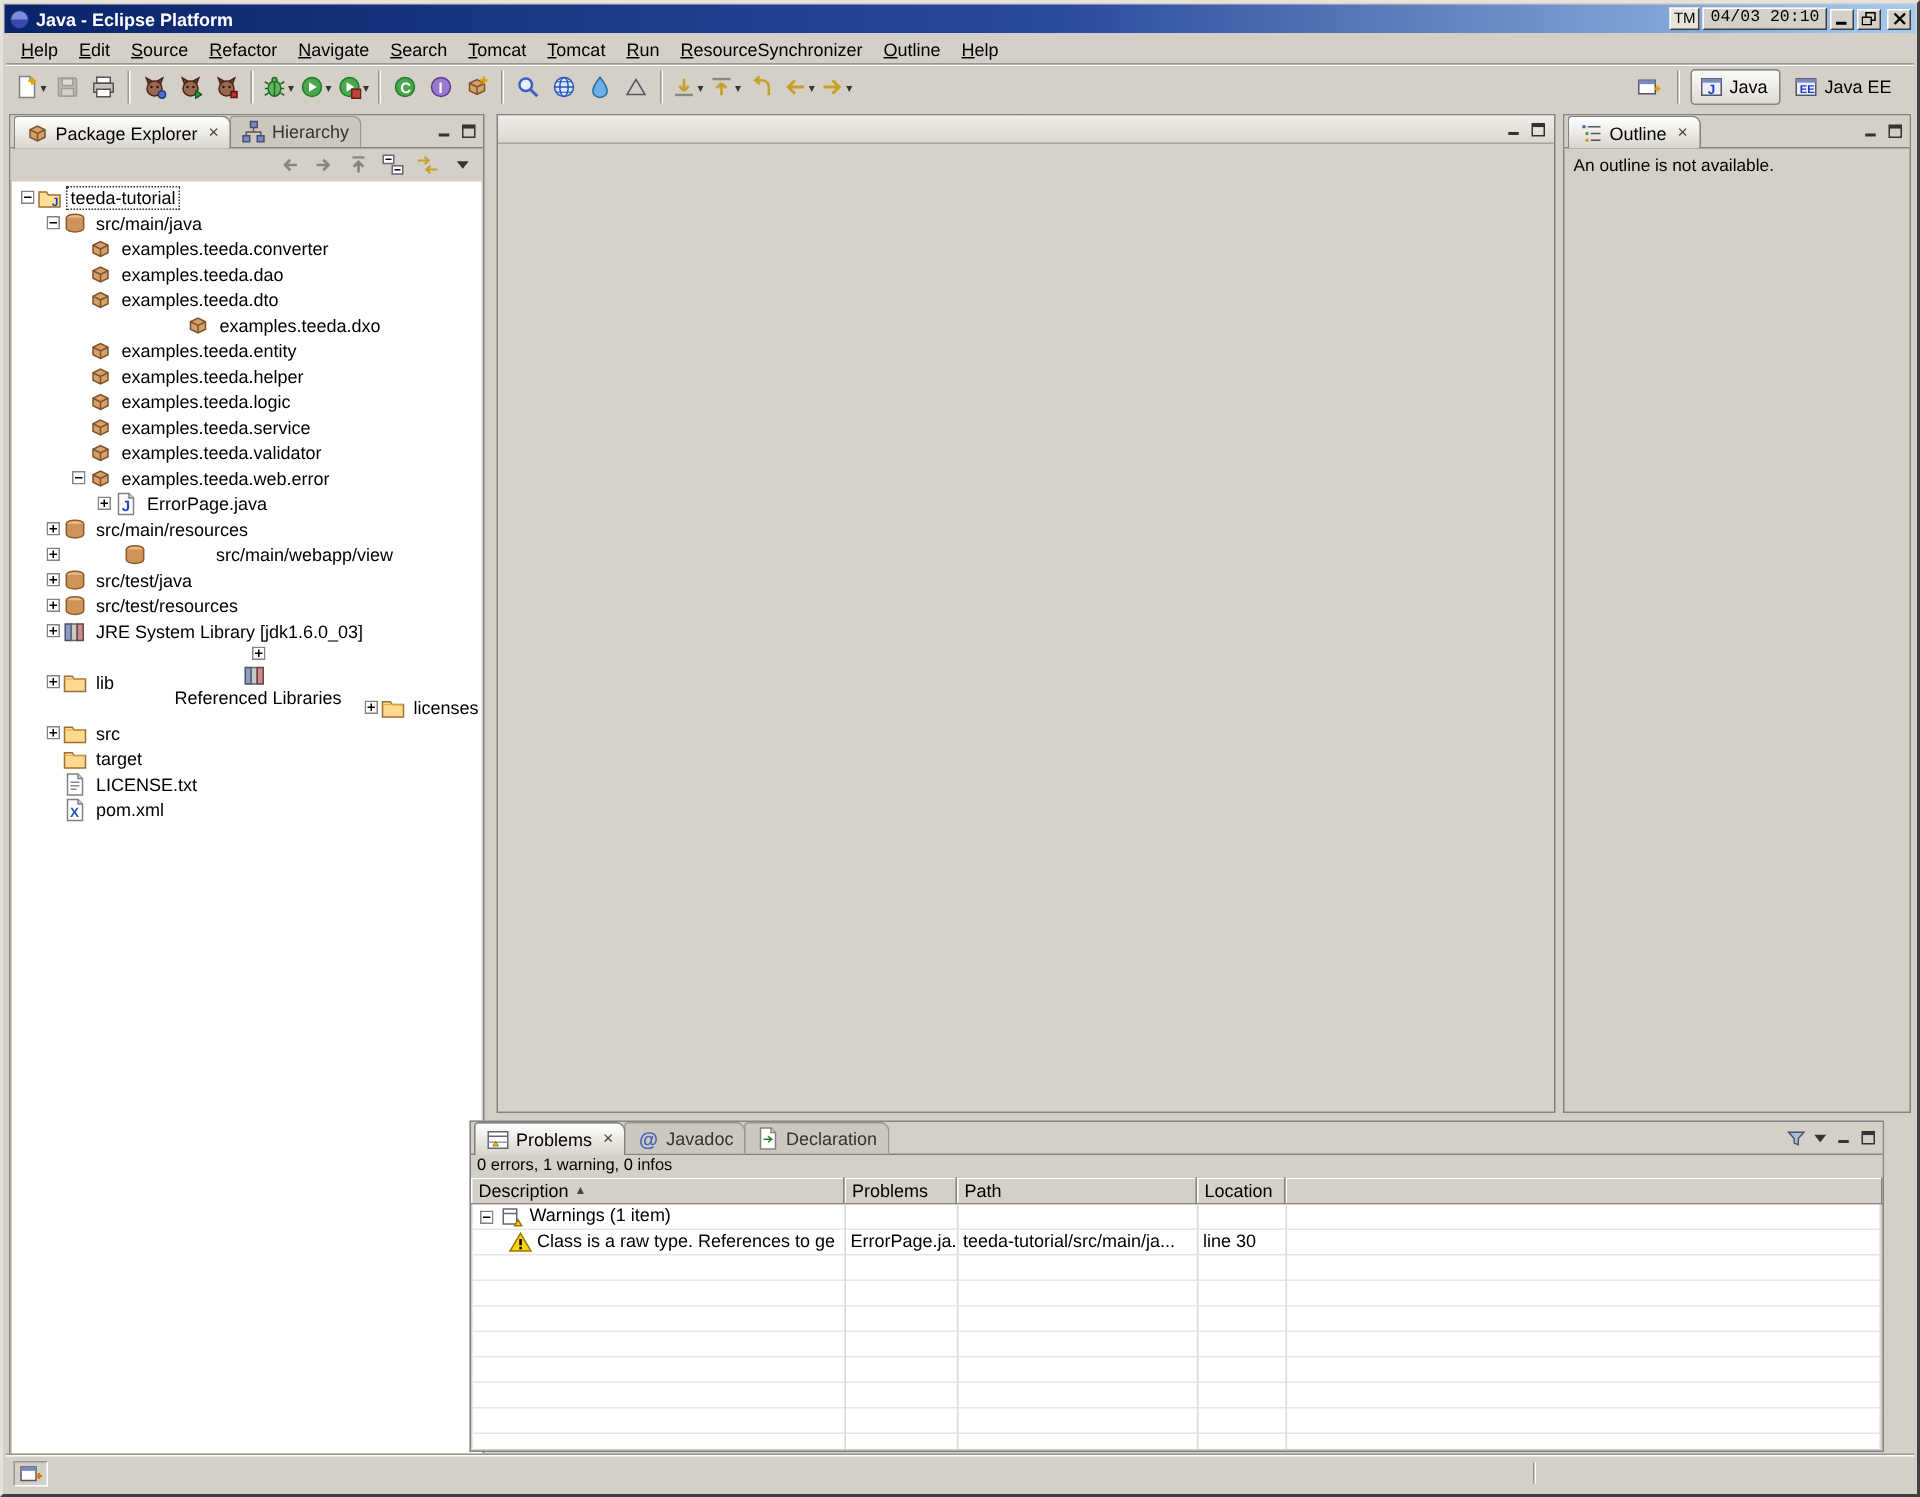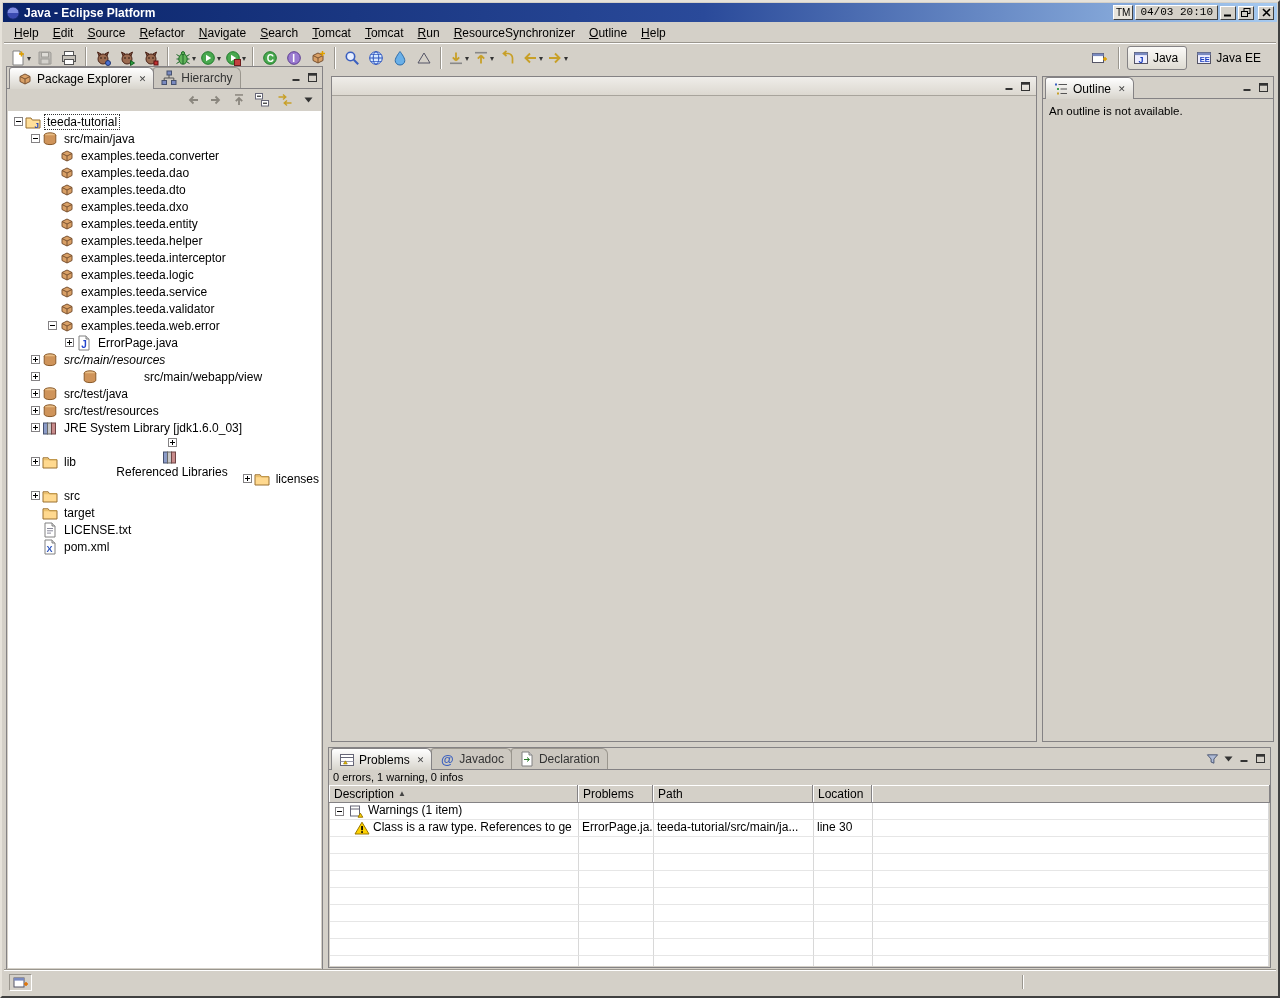--- a/index.html
+++ b/index.html
@@ -29,23 +29,23 @@
   .tbtn .dd{font-size:8px;color:#333;margin-left:1px}
   .tbtn.disabled{opacity:.4;filter:grayscale(1)}
   .tsep{width:2px;height:22px;border-left:1px solid #9a968e;border-right:1px solid #fff;margin:0 4px}
   .persp{margin-left:auto;display:flex;align-items:center;gap:3px;padding-right:2px}
   .pbtn{display:inline-flex;align-items:center;gap:4px;padding:3px 8px 3px 5px;font-size:12px;border:1px solid transparent;border-radius:3px}
   .pbtn.active{border-color:#848284;background:linear-gradient(#fbfaf8,#dedbd2)}
   .picon{display:inline-flex;width:16px;height:16px}
 
   
   .panel{position:absolute;background:#d4d0c8;border:1px solid #848284}
-  .pkgpanel{left:4px;top:64px;width:317px;height:904px}
+  .pkgpanel{left:4px;top:74px;width:317px;height:904px}
   .outlinepanel{left:1040px;top:74px;width:232px;height:666px}
-  .probpanel{left:326px;top:745px;width:943px;height:221px}
+  .probpanel{left:311px;top:745px;width:943px;height:221px}
   .editorarea{position:absolute;left:329px;top:74px;width:706px;height:666px;border:1px solid #848284;background:#d6d2ca}
   .edstrip{height:19px;border-bottom:1px solid #a8a49c;background:linear-gradient(#efede9,#dcd8d0);display:flex;justify-content:flex-end;align-items:center;padding:0 4px;gap:3px}
 
   .tabstrip{height:22px;display:flex;align-items:flex-end;border-bottom:1px solid #848284;background:#d4d0c8;position:relative;padding-left:2px}
   .vtab{display:inline-flex;align-items:center;gap:4px;height:21px;padding:0 7px;border:1px solid #9a968e;border-bottom:none;border-radius:3px 6px 0 0;background:#ccc8c0;font-size:12px;color:#333;margin-right:-1px;position:relative;white-space:nowrap}
   .vtab.active{background:linear-gradient(#ffffff,#d8d5cd);border-color:#848284;color:#000;z-index:2;margin-bottom:-1px;height:22px}
   .ticon{display:inline-flex;width:16px;height:16px}
   .tclose{font-size:9px;font-weight:bold;color:#444;margin-left:3px;cursor:default}
   .panelbtns{position:absolute;right:3px;top:4px;display:flex;gap:3px;align-items:center}
   .pb{display:inline-flex;width:13px;height:13px;align-items:center;justify-content:center;cursor:default}
@@ -490,59 +490,49 @@
         <div class="trow" style="padding-left: 38px;">
           <span class="expander"></span>
           <span class="nicon">
             <svg width="16" height="16" viewBox="0 0 16 16">
               <path d="M3 5.5L8 3l5 2.5v5L8 13l-5-2.5z" fill="#d9a066" stroke="#7a5230"></path>
               <path d="M3 5.5L8 8l5-2.5M8 8v5" fill="none" stroke="#7a5230"></path>
             </svg>
           </span>
           <span class="tlbl">examples.teeda.dto</span>
         </div>
+        <div class="trow" style="padding-left: 38px; justify-content: center;">
+          <span class="expander"></span>
+          <span class="nicon">
+            <svg width="16" height="16" viewBox="0 0 16 16">
+              <path d="M3 5.5L8 3l5 2.5v5L8 13l-5-2.5z" fill="#d9a066" stroke="#7a5230"></path>
+              <path d="M3 5.5L8 8l5-2.5M8 8v5" fill="none" stroke="#7a5230"></path>
+            </svg>
+          </span>
+          <span class="tlbl">examples.teeda.dxo</span>
+        </div>
         <div class="trow" style="padding-left: 38px;">
           <span class="expander"></span>
           <span class="nicon">
             <svg width="16" height="16" viewBox="0 0 16 16">
               <path d="M3 5.5L8 3l5 2.5v5L8 13l-5-2.5z" fill="#d9a066" stroke="#7a5230"></path>
               <path d="M3 5.5L8 8l5-2.5M8 8v5" fill="none" stroke="#7a5230"></path>
             </svg>
           </span>
-          <span class="tlbl">examples.teeda.dxo</span>
+          <span class="tlbl">examples.teeda.entity</span>
         </div>
         <div class="trow" style="padding-left: 38px;">
           <span class="expander"></span>
           <span class="nicon">
             <svg width="16" height="16" viewBox="0 0 16 16">
               <path d="M3 5.5L8 3l5 2.5v5L8 13l-5-2.5z" fill="#d9a066" stroke="#7a5230"></path>
               <path d="M3 5.5L8 8l5-2.5M8 8v5" fill="none" stroke="#7a5230"></path>
             </svg>
           </span>
-          <span class="tlbl">examples.teeda.entity</span>
-        </div>
-        <div class="trow" style="padding-left: 38px;">
-          <span class="expander"></span>
-          <span class="nicon">
-            <svg width="16" height="16" viewBox="0 0 16 16">
-              <path d="M3 5.5L8 3l5 2.5v5L8 13l-5-2.5z" fill="#d9a066" stroke="#7a5230"></path>
-              <path d="M3 5.5L8 8l5-2.5M8 8v5" fill="none" stroke="#7a5230"></path>
-            </svg>
-          </span>
           <span class="tlbl">examples.teeda.helper</span>
-        </div>
-        <div class="trow" style="padding-left: 38px;">
-          <span class="expander"></span>
-          <span class="nicon">
-            <svg width="16" height="16" viewBox="0 0 16 16">
-              <path d="M3 5.5L8 3l5 2.5v5L8 13l-5-2.5z" fill="#d9a066" stroke="#7a5230"></path>
-              <path d="M3 5.5L8 8l5-2.5M8 8v5" fill="none" stroke="#7a5230"></path>
-            </svg>
-          </span>
-          <span class="tlbl">examples.teeda.interceptor</span>
         </div>
         <div class="trow" style="padding-left: 38px;">
           <span class="expander"></span>
           <span class="nicon">
             <svg width="16" height="16" viewBox="0 0 16 16">
               <path d="M3 5.5L8 3l5 2.5v5L8 13l-5-2.5z" fill="#d9a066" stroke="#7a5230"></path>
               <path d="M3 5.5L8 8l5-2.5M8 8v5" fill="none" stroke="#7a5230"></path>
             </svg>
           </span>
           <span class="tlbl">examples.teeda.logic</span>
@@ -592,21 +582,21 @@
           </span>
           <span class="nicon">
             <svg width="16" height="16" viewBox="0 0 16 16">
               <path d="M3 1h7l3 3v11H3z" fill="#fff" stroke="#808080"></path>
               <path d="M10 1v3h3" fill="#d8d8d8" stroke="#808080"></path>
               <text x="5.2" y="12.5" font-size="10" font-weight="bold" fill="#2244cc">J</text>
             </svg>
           </span>
           <span class="tlbl">ErrorPage.java</span>
         </div>
-        <div class="trow" style="padding-left: 21px; font-style: italic;">
+        <div class="trow" style="padding-left: 21px;">
           <span class="expander">
             <svg width="9" height="9">
               <rect x="0.5" y="0.5" width="8" height="8" fill="#fff" stroke="#848284"></rect>
               <line x1="2" y1="4.5" x2="7" y2="4.5" stroke="#000"></line>
               <line x1="4.5" y1="2" x2="4.5" y2="7" stroke="#000"></line>
             </svg>
           </span>
           <span class="nicon">
             <svg width="16" height="16" viewBox="0 0 16 16">
               <ellipse cx="8" cy="4.2" rx="5.8" ry="2.4" fill="#e8bc84" stroke="#8a5a2a"></ellipse>

